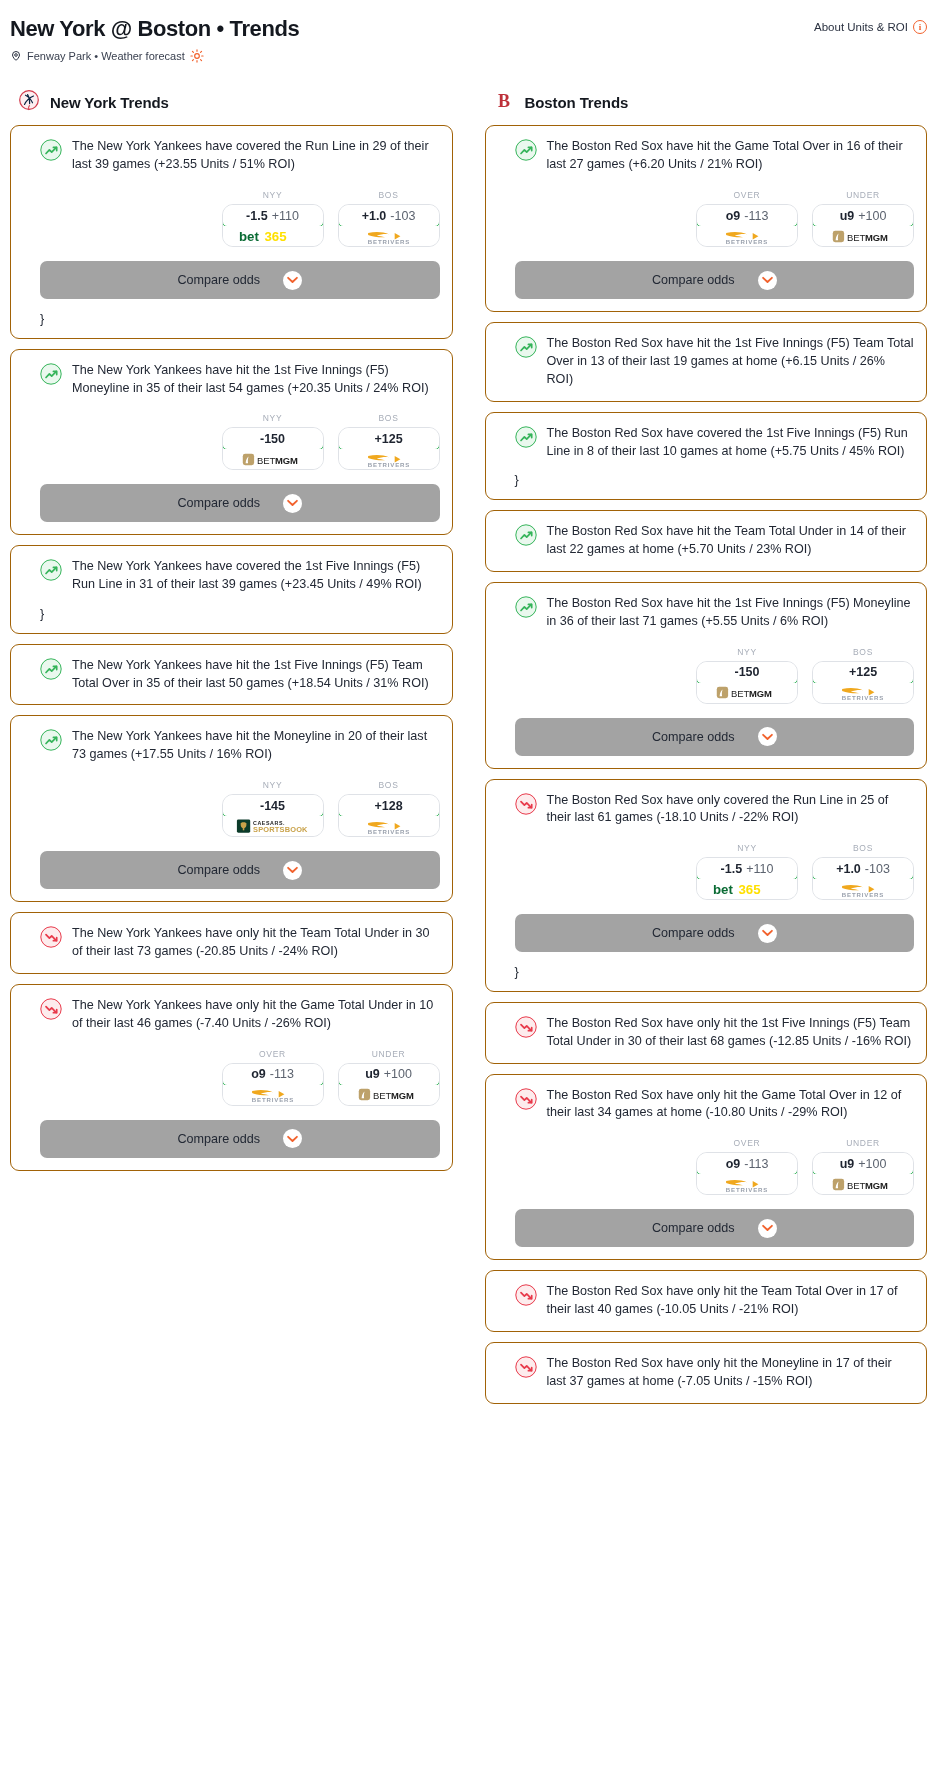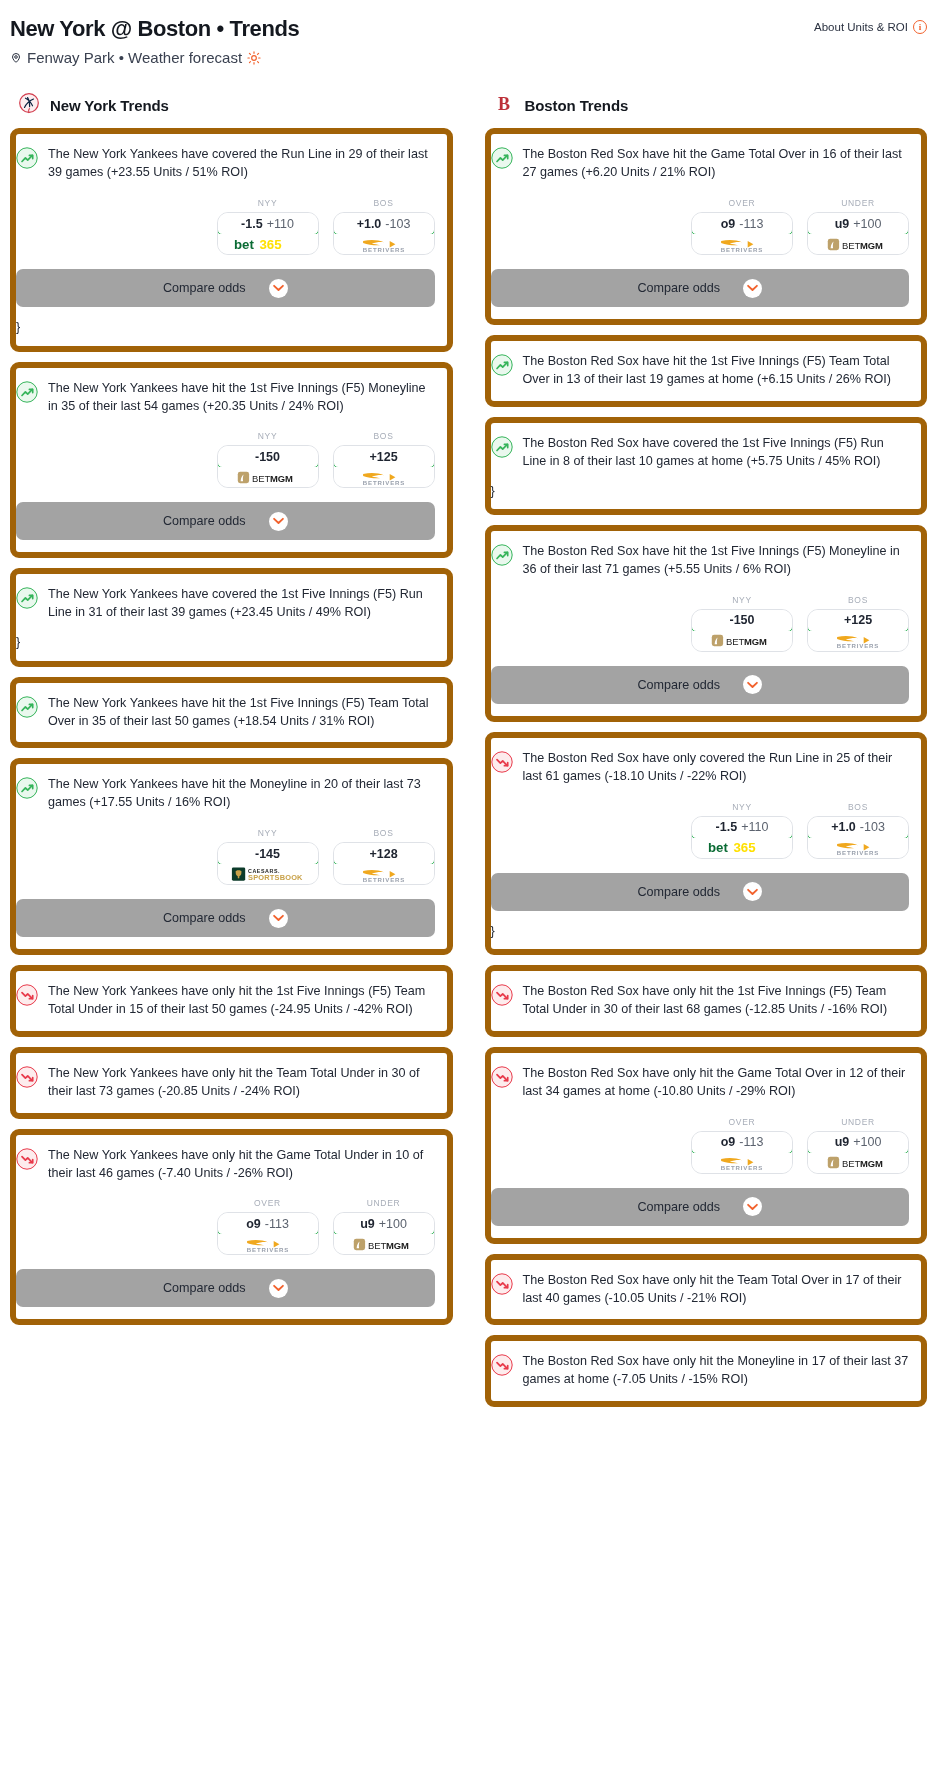--- a/index.html
+++ b/index.html
@@ -23,37 +23,37 @@
     font-size: 11.5px; color: #2a3140; font-weight: 400; padding-top: 4px;
     cursor: pointer; white-space: nowrap;
   }
   .info-circle {
     width: 14px; height: 14px; border: 1.4px solid #f2612c; border-radius: 50%;
     color: #f2612c; font-size: 9px; font-weight: 700; line-height: 12px;
     text-align: center; font-family: "Liberation Serif", serif;
   }
   .venue {
     display: flex; align-items: center; gap: 5px; margin-top: 8px;
-    font-size: 15px; color: #3a4150;
+    font-size: 11px; color: #3a4150;
   }
   .pin { width: 12px; height: 14px; flex: none; }
   .sun { width: 14px; height: 14px; flex: none; }
 
   
   .columns { display: flex; gap: 32px; margin-top: 26px; align-items: flex-start; }
   .col { flex: 1 1 0; min-width: 0; }
 
   .col-head { display: flex; align-items: flex-end; gap: 10px; margin-bottom: 14px; padding-left: 8px; }
   .col-head-title { font-size: 15px; font-weight: 700; color: #14181f; letter-spacing: -0.1px; }
   .team-logo { width: 22px; height: 22px; flex: none; }
 
   
   .card {
-    border: 6px solid #a16207; border-radius: 9px; background: #fff;
-    margin-bottom: 10px; padding: 12px 12px 12px 0;
+    border: 1px solid #a16207; border-radius: 9px; background: #fff;
+    margin-bottom: 10px; padding: 12px 12px 12px 29px;
   }
   .trend-row { display: flex; gap: 10px; align-items: flex-start; }
   .trend-ico { width: 22px; height: 22px; flex: none; margin-top: 1px; }
   .trend-text { font-size: 12.6px; line-height: 1.42; color: #222834; }
   .stray { font-size: 12.6px; color: #222834; margin-top: 14px; line-height: 1; }
 
   
   .odds { display: flex; justify-content: flex-end; gap: 14px; margin-top: 16px; }
   .odds-cell { width: 102px; }
   .odds-label {
@@ -298,30 +298,20 @@
             </span>
           </div>
         </div>
         <div class="card">
           <div class="trend-row">
             <svg class="trend-ico" viewBox="0 0 22 22">
               <circle cx="11" cy="11" r="10.2" fill="#fdeced" stroke="#e8394a" stroke-width="1"></circle>
               <path d="M6 8.6l3.4 3.6 2.3-2.3 4.6 4.8" fill="none" stroke="#e8394a" stroke-width="1.7" stroke-linecap="round" stroke-linejoin="round"></path>
               <path d="M13.4 14.7h3.3v-3.2" fill="none" stroke="#e8394a" stroke-width="1.7" stroke-linecap="round" stroke-linejoin="round"></path>
             </svg>
-            <div class="trend-text">The New York Yankees have only hit the 1st Five Innings (F5) Team Total Under in 15 of their last 50 games (-24.95 Units / -42% ROI)</div>
-          </div>
-        </div>
-        <div class="card">
-          <div class="trend-row">
-            <svg class="trend-ico" viewBox="0 0 22 22">
-              <circle cx="11" cy="11" r="10.2" fill="#fdeced" stroke="#e8394a" stroke-width="1"></circle>
-              <path d="M6 8.6l3.4 3.6 2.3-2.3 4.6 4.8" fill="none" stroke="#e8394a" stroke-width="1.7" stroke-linecap="round" stroke-linejoin="round"></path>
-              <path d="M13.4 14.7h3.3v-3.2" fill="none" stroke="#e8394a" stroke-width="1.7" stroke-linecap="round" stroke-linejoin="round"></path>
-            </svg>
             <div class="trend-text">The New York Yankees have only hit the Team Total Under in 30 of their last 73 games (-20.85 Units / -24% ROI)</div>
           </div>
         </div>
         <div class="card">
           <div class="trend-row">
             <svg class="trend-ico" viewBox="0 0 22 22">
               <circle cx="11" cy="11" r="10.2" fill="#fdeced" stroke="#e8394a" stroke-width="1"></circle>
               <path d="M6 8.6l3.4 3.6 2.3-2.3 4.6 4.8" fill="none" stroke="#e8394a" stroke-width="1.7" stroke-linecap="round" stroke-linejoin="round"></path>
               <path d="M13.4 14.7h3.3v-3.2" fill="none" stroke="#e8394a" stroke-width="1.7" stroke-linecap="round" stroke-linejoin="round"></path>
             </svg>
@@ -453,20 +443,30 @@
           </div>
           <div class="stray">}</div>
         </div>
         <div class="card">
           <div class="trend-row">
             <svg class="trend-ico" viewBox="0 0 22 22">
               <circle cx="11" cy="11" r="10.2" fill="#eaf8ee" stroke="#35b45a" stroke-width="1"></circle>
               <path d="M6 14.5l3.4-3.6 2.3 2.3 4.6-4.8" fill="none" stroke="#35b45a" stroke-width="1.7" stroke-linecap="round" stroke-linejoin="round"></path>
               <path d="M13.4 8.4h3.3v3.2" fill="none" stroke="#35b45a" stroke-width="1.7" stroke-linecap="round" stroke-linejoin="round"></path>
             </svg>
+            <div class="trend-text">The Boston Red Sox have hit the Team Total Under in 14 of their last 22 games at home (+5.70 Units / 23% ROI)</div>
+          </div>
+        </div>
+        <div class="card">
+          <div class="trend-row">
+            <svg class="trend-ico" viewBox="0 0 22 22">
+              <circle cx="11" cy="11" r="10.2" fill="#eaf8ee" stroke="#35b45a" stroke-width="1"></circle>
+              <path d="M6 14.5l3.4-3.6 2.3 2.3 4.6-4.8" fill="none" stroke="#35b45a" stroke-width="1.7" stroke-linecap="round" stroke-linejoin="round"></path>
+              <path d="M13.4 8.4h3.3v3.2" fill="none" stroke="#35b45a" stroke-width="1.7" stroke-linecap="round" stroke-linejoin="round"></path>
+            </svg>
             <div class="trend-text">The Boston Red Sox have hit the 1st Five Innings (F5) Moneyline in 36 of their last 71 games (+5.55 Units / 6% ROI)</div>
           </div>
           <div class="odds">
             <div class="odds-cell">
               <div class="odds-label">NYY</div>
               <div class="odds-box">
                 <div class="odds-price">
                   <span>-150</span>
                 </div>
                 <span class="book">

